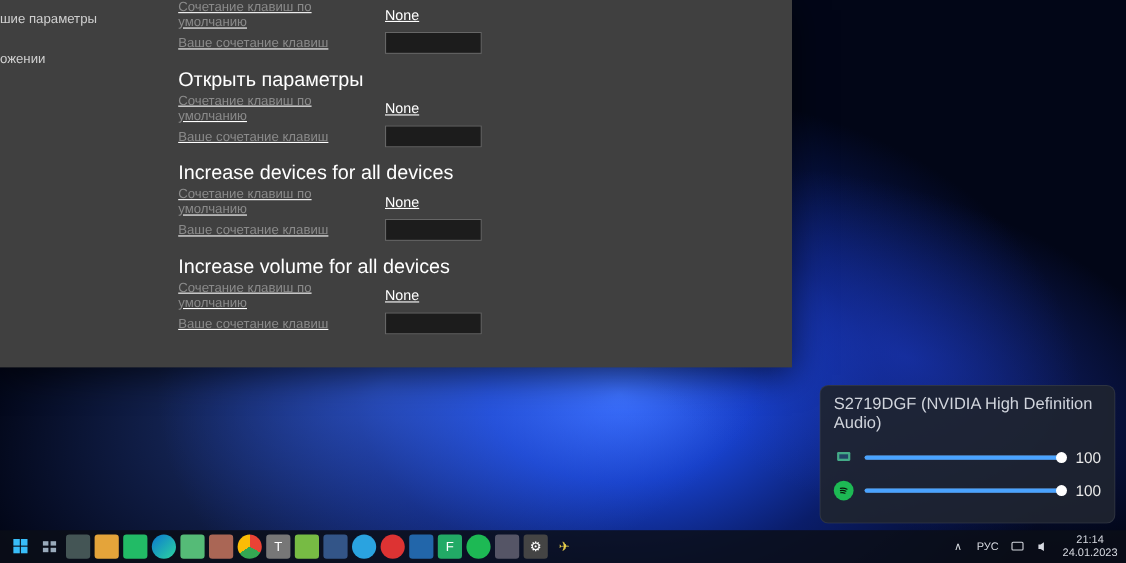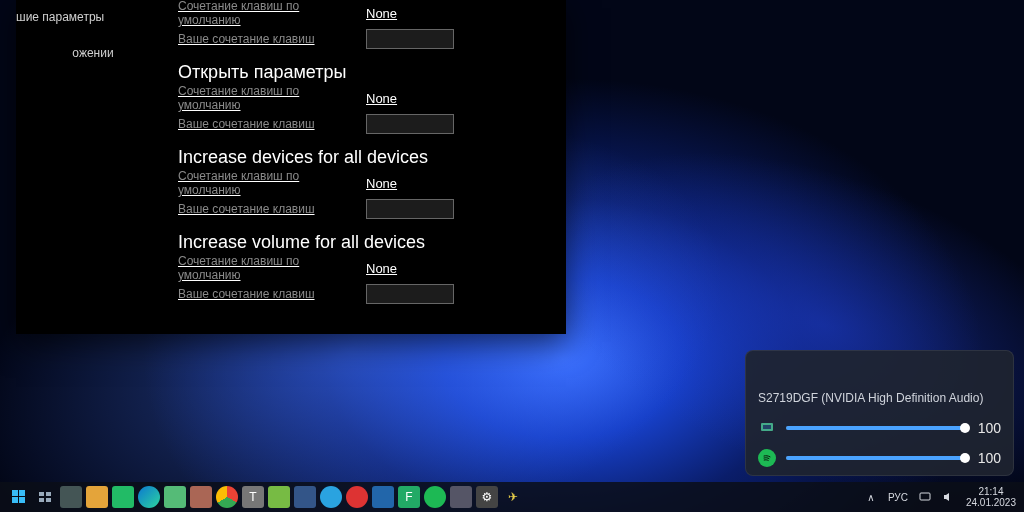--- a/index.html
+++ b/index.html
@@ -18,24 +18,23 @@
     transform: rotate(-15deg);
   }
   body::after {
     width: 700px; height: 350px; right: -150px; top: 150px;
     background: radial-gradient(ellipse at 50% 50%, rgba(30,60,200,.6), transparent 60%);
     transform: rotate(20deg);
   }
 
   
   .settings {
-    position: absolute; left: 0; top: 0; width: 550px; height: 334px;
-    background: #000000; color: #fff; display: flex; z-index: 5;
+    position: absolute; left: 0; top: 0; width: 720px; height: 334px;
+    background: #404040; color: #fff; display: flex; z-index: 5;
     box-shadow: 0 8px 30px rgba(0,0,0,.6);
-    margin-left: 16px;
   }
   .settings .nav {
     width: 162px; padding: 6px 0;
   }
   .settings .nav div {
     font-size: 12px; color: #d0d0d0; padding: 4px 8px 4px 0; text-align: left;
     white-space: nowrap;
   }
   .settings .content {
     flex: 1; padding: 0 16px 12px 0;
@@ -53,21 +52,21 @@
     width: 88px; height: 20px; background: #1c1c1c; border: 1px solid #666;
   }
 
   
   .volume {
     position: absolute; right: 10px; bottom: 36px; width: 269px; height: 126px;
     background: rgba(30,36,48,.92); border: 1px solid rgba(255,255,255,.08);
     border-radius: 8px; padding: 8px 12px; color: #e8e8e8; z-index: 6;
   }
   .volume .device {
-    font-size: 12px; color: #d0d4dc; margin-bottom: 8px; margin-top: 32px;
+    font-size: 15px; color: #d0d4dc; margin-bottom: 8px;
   }
   .vrow {
     display: flex; align-items: center; gap: 10px; height: 30px;
   }
   .vrow .vicon { width: 18px; height: 18px; display:flex; align-items:center; justify-content:center; }
   .vrow .vval { width: 26px; text-align: right; font-size: 14px; }
   .slider {
     flex: 1; height: 4px; background: rgba(255,255,255,.25); border-radius: 2px; position: relative;
   }
   .slider .fill {
@@ -95,21 +94,21 @@
   .tb-time { text-align: center; line-height: 1.15; font-size: 10px; }
   .sys-icon { width:14px; height:14px; display:inline-flex; align-items:center; justify-content:center; }
   svg { display:block; }
 </style>
 </head>
 <body>
 
 <div class="settings">
   <div class="nav">
     <div>шие параметры</div>
-    <div style="margin-top:14px;text-align:center;">ожении</div>
+    <div style="margin-top:14px;">ожении</div>
   </div>
   <div class="content">
 
     <div class="section">
       <div class="row">
         <span class="label">Сочетание клавиш по умолчанию</span>
         <span class="value">None</span>
       </div>
       <div class="row">
         <span class="label">Ваше сочетание клавиш</span>

